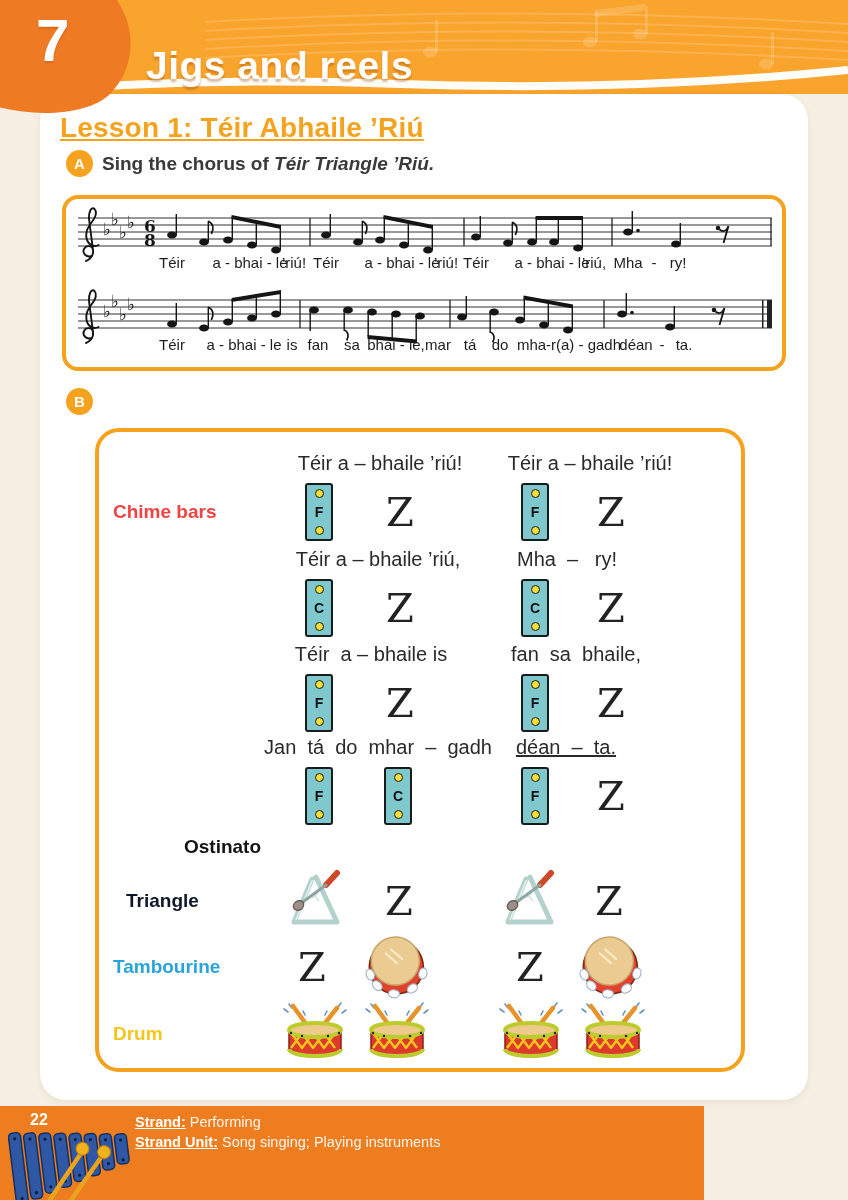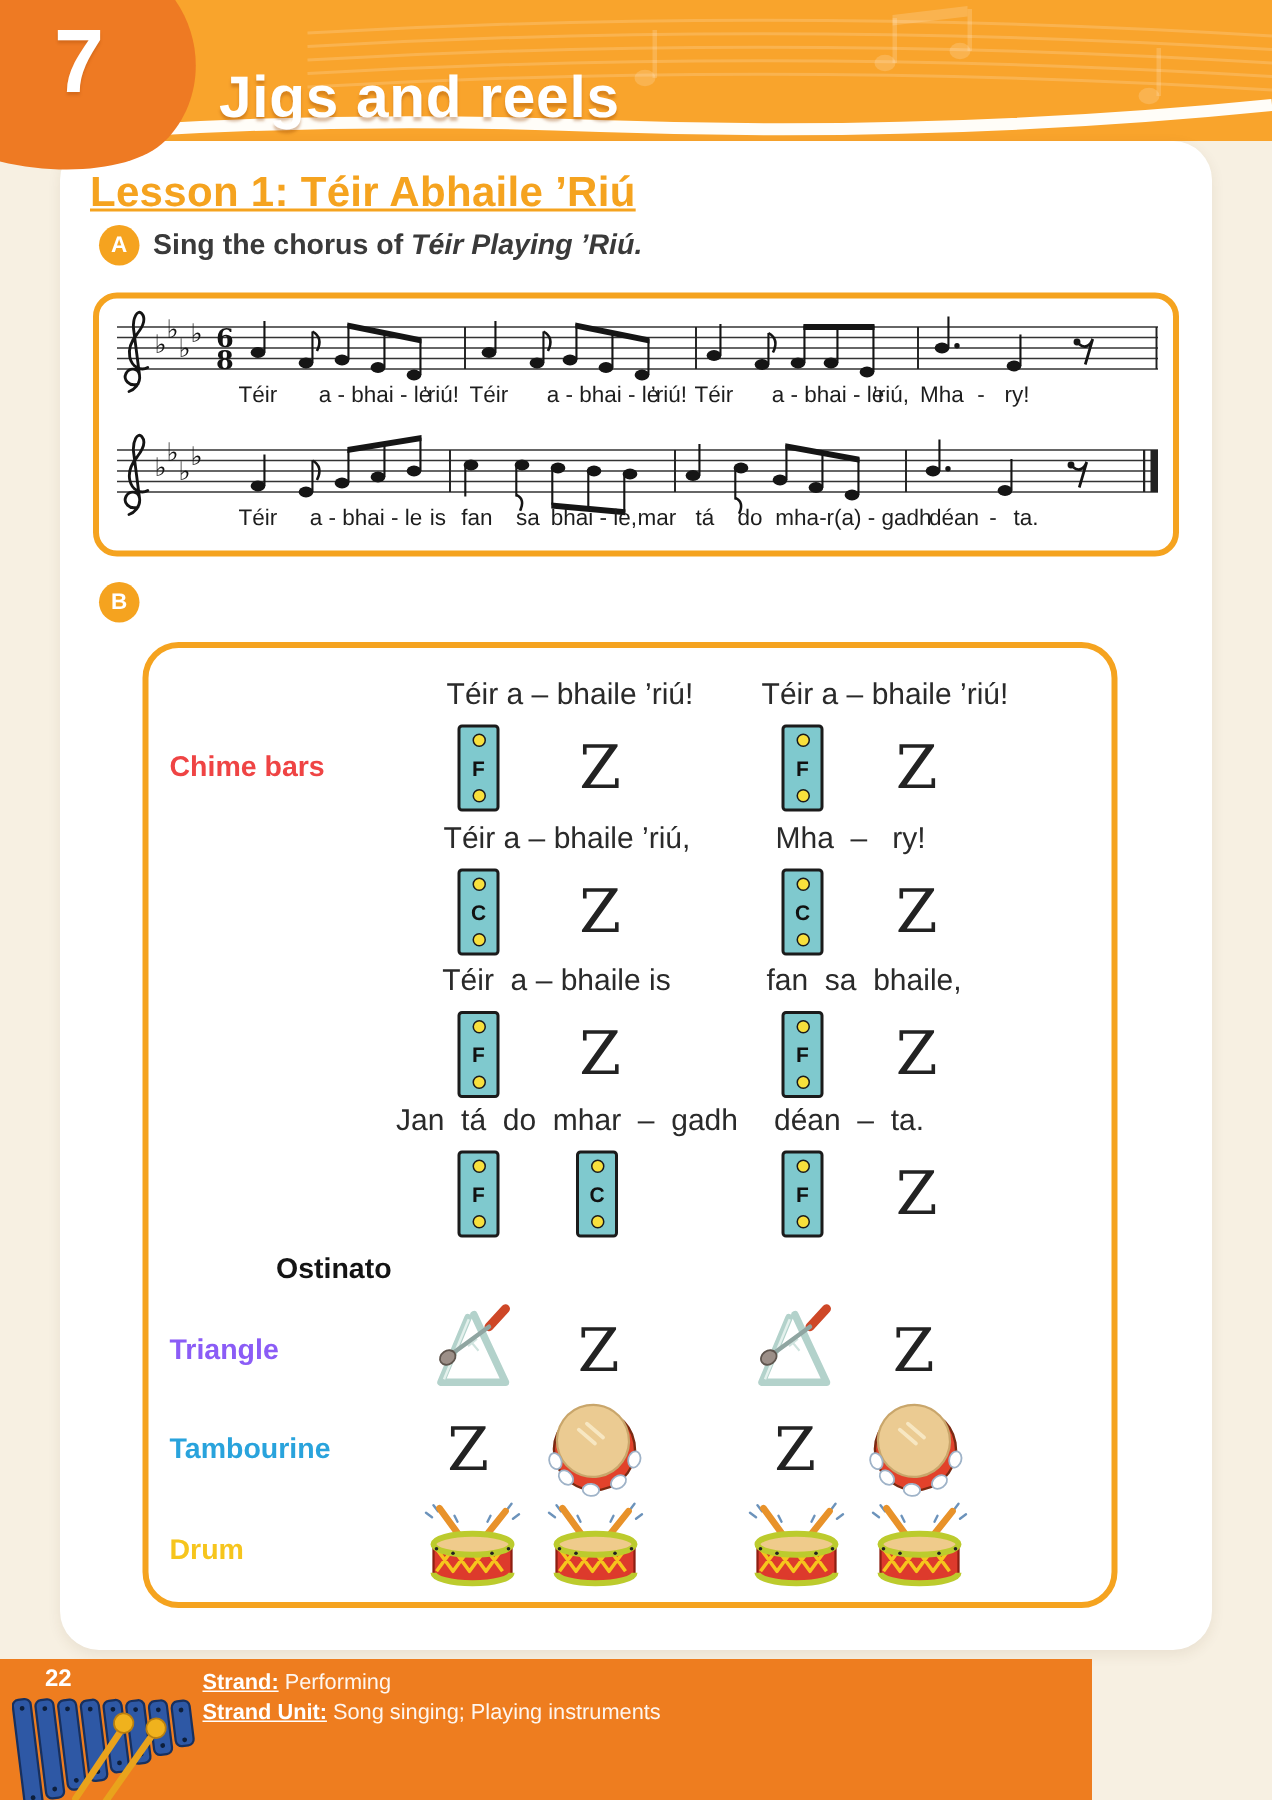--- a/index.html
+++ b/index.html
@@ -76,21 +76,20 @@
     box-sizing:border-box;display:flex;flex-direction:column;align-items:center;
     justify-content:space-between;padding:4px 0;
   }
   .chime-dot{width:9px;height:9px;border-radius:50%;background:#F8E03C;border:1.5px solid #1b1b1b;box-sizing:border-box;}
   .chime-note{font-weight:bold;font-size:14px;color:#111;line-height:1;}
   .rest-z{font-family:"DejaVu Serif",serif;font-size:40px;line-height:1;color:#222;}
   
   .footer{
     position:absolute;left:0;top:1106px;width:704px;height:94px;z-index:3;
     background:#EE7D1F;
-    padding-left:24px;
   }
   .page-number{position:absolute;left:30px;top:5px;color:#fff;font-weight:bold;font-size:16px;}
   .xylophone-wrap{position:absolute;left:8px;top:16px;}
   .strand-block{position:absolute;left:135px;top:6px;color:#fff;font-size:14.5px;line-height:20px;}
   .strand-block b{font-weight:bold;text-decoration:underline;}
   .strand-block .val{color:rgba(255,255,255,.93);}
 </style>
 </head>
 <body>
 
@@ -121,21 +120,21 @@
 </svg>
 <div class="unit-number">7</div>
 <div class="header-title">Jigs and reels</div>
 
 <div class="card">
 
   <div class="lesson-title">Lesson 1: Téir Abhaile ’Riú</div>
 
   <div class="task-row task-a">
     <span class="badge">A</span>
-    <span class="task-text"><span>Sing the chorus of </span><em>Téir Playing ’Riú.</em></span>
+    <span class="task-text"><span>Sing the chorus of </span><em>Téir Triangle ’Riú.</em></span>
   </div>
 
   <div class="notation-box">
 
     <svg class="staff1" width="708" height="82" viewBox="0 0 708 82">
       <g stroke="#333" stroke-width="1">
         <line x1="8" y1="16" x2="702" y2="16"></line>
           <line x1="8" y1="23" x2="702" y2="23"></line>
         <line x1="8" y1="30" x2="702" y2="30"></line>
           <line x1="8" y1="37" x2="702" y2="37"></line>
@@ -360,21 +359,21 @@
       <div class="centered" style="left: 301px; top: 271px;"><span class="rest-z">Z</span></div>
       <div class="centered" style="left: 436px; top: 271px;">
         <div class="chime-bar" style="background: rgb(127, 201, 206);">
           <span class="chime-dot"></span>
           <span class="chime-note">F</span>
           <span class="chime-dot"></span>
         </div>
       </div>
       <div class="centered" style="left: 512px; top: 271px;"><span class="rest-z">Z</span></div>
       <span class="b-lyric" style="left: 279px; top: 304px;">Jan  tá  do  mhar  –  gadh</span>
-      <span class="b-lyric" style="left: 467px; top: 304px;">déan  –  ta.</span>
+      <span class="b-lyric" style="left: 467px; top: 304px; text-decoration: underline;">déan  –  ta.</span>
       <div class="centered" style="left: 220px; top: 364px;">
         <div class="chime-bar" style="background: rgb(127, 201, 206);">
           <span class="chime-dot"></span>
           <span class="chime-note">F</span>
           <span class="chime-dot"></span>
         </div>
       </div>
       <div class="centered" style="left: 299px; top: 364px;">
         <div class="chime-bar" style="background: rgb(127, 201, 206);">
           <span class="chime-dot"></span>
@@ -383,21 +382,21 @@
         </div>
       </div>
       <div class="centered" style="left: 436px; top: 364px;">
         <div class="chime-bar" style="background: rgb(127, 201, 206);">
           <span class="chime-dot"></span>
           <span class="chime-note">F</span>
           <span class="chime-dot"></span>
         </div>
       </div>
       <div class="centered" style="left: 512px; top: 364px;"><span class="rest-z">Z</span></div>
-      <div class="row-label" style="color: #8b5cf6; top: 469px;">Triangle</div>
+      <div class="row-label" style="color: #0f172a; top: 469px; margin-left: 13px;">Triangle</div>
       <div class="centered" style="left: 216px; top: 469px;"><svg width="62" height="66" viewBox="0 0 62 66">
     <path d="M28 13 L10 56 L53 56 L32 11" fill="none" stroke="#B3D2CB" stroke-width="5" stroke-linecap="round" stroke-linejoin="round"></path>
     <path d="M28.5 14 L12 54" fill="none" stroke="#E4F1ED" stroke-width="1.6"></path>
     <path d="M30 29 l5 6 M34 27 l-6 5" stroke="#CFE3DE" stroke-width="1.4"></path>
     <line x1="53" y1="7" x2="42" y2="19" stroke="#CE4727" stroke-width="6" stroke-linecap="round"></line>
     <line x1="42" y1="19" x2="16" y2="38" stroke="#8FA5A1" stroke-width="3" stroke-linecap="round"></line>
     <ellipse cx="14.5" cy="39.5" rx="5.5" ry="4.5" fill="#9C8F88" stroke="#5F554E" stroke-width="1.2" transform="rotate(-35 14.5 39.5)"></ellipse>
   </svg></div>
       <div class="centered" style="left: 300px; top: 469px;"><span class="rest-z">Z</span></div>
       <div class="centered" style="left: 430px; top: 469px;"><svg width="62" height="66" viewBox="0 0 62 66">

